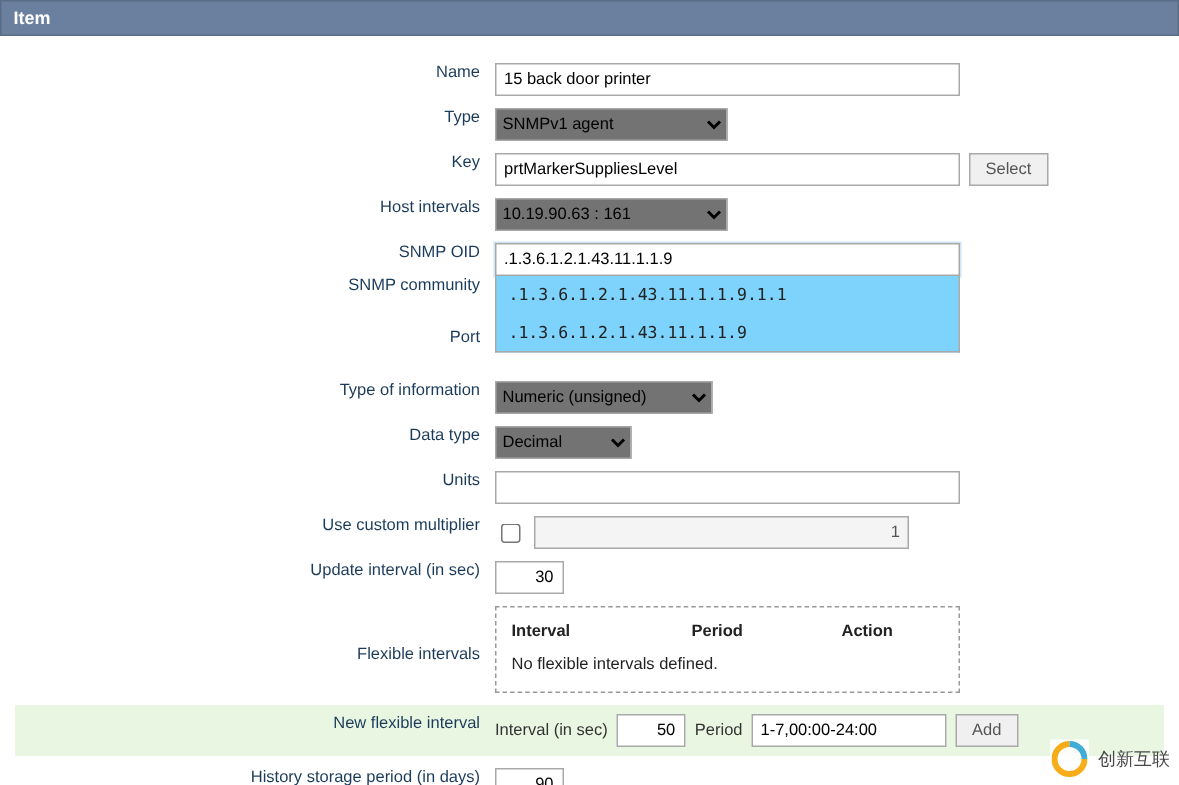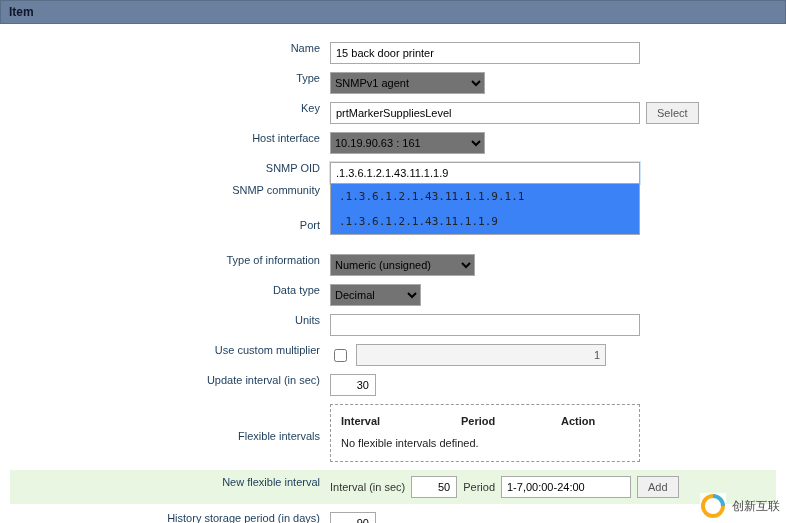--- a/index.html
+++ b/index.html
@@ -7,21 +7,21 @@
     margin: 0;
     padding: 0;
     font-family: Verdana, Arial, sans-serif;
     font-size: 11px;
     color: #333;
     background: #fff;
     width: 786px;
   }
   .panel-header {
     background: #6b7f9e;
-    color: #0f172a;
+    color: #ffffff;
     padding: 4px 8px;
     font-weight: bold;
     font-size: 12px;
     border: 1px solid #5a6d87;
   }
   .form-area {
     padding: 18px 10px 10px 10px;
   }
   .row {
     display: flex;
@@ -81,21 +81,21 @@
   .type-info-select { width: 145px; }
   .datatype-select { width: 91px; }
   .period-input { width: 130px; }
 
   
   .suggest {
     position: absolute;
     top: 22px;
     left: 0;
     width: 310px;
-    background: #3b82f6;
+    background: #7dd3fc;
     border-left: 1px solid #a9a9a9;
     border-right: 1px solid #a9a9a9;
     border-bottom: 1px solid #a9a9a9;
     z-index: 50;
   }
   .suggest-item {
     padding: 6px 8px;
     font-family: monospace;
     font-size: 11px;
     color: #222;
@@ -174,21 +174,21 @@
 
   <div class="row">
     <div class="label-col">Key</div>
     <div class="field-col">
       <input type="text" class="key-input" value="prtMarkerSuppliesLevel" style="">
       <button>Select</button>
     </div>
   </div>
 
   <div class="row">
-    <div class="label-col">Host interface</div>
+    <div class="label-col">Host intervals</div>
     <div class="field-col">
       <select class="host-select">
         <option>10.19.90.63 : 161</option>
       </select>
     </div>
   </div>
 
   <div class="row" style="margin-bottom:0;">
     <div class="label-col">SNMP OID</div>
     <div class="field-col" style="position:relative;">

